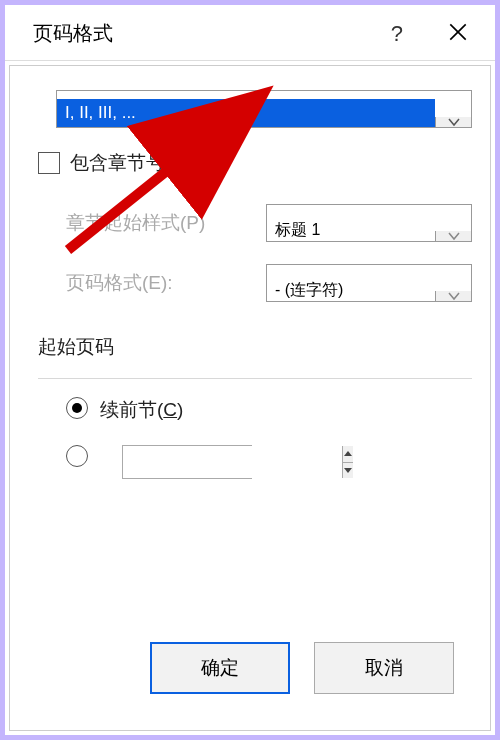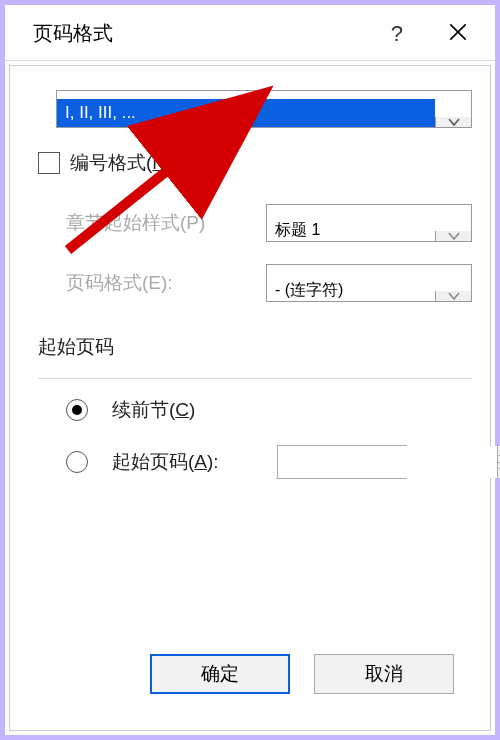--- a/index.html
+++ b/index.html
@@ -21,31 +21,31 @@
     .combo-arrow { width: 36px; background: #f0f0f0; border-left: 1px solid #999; display: flex; align-items: center; justify-content: center; }
     .combo-arrow svg { width: 14px; height: 10px; }
     .checkbox-row { display: flex; align-items: center; gap: 10px; margin-bottom: 28px; }
     .checkbox { width: 22px; height: 22px; border: 1.5px solid #555; background: #fff; }
     .indent-block { margin-left: 28px; margin-bottom: 10px; }
     .indent-row { display: flex; align-items: center; margin-bottom: 22px; gap: 10px; }
     .indent-row .label { width: 190px; }
     .indent-row .value { font-size: 19px; color: #aaa; }
     .section-header { font-size: 19px; color: #222; margin-bottom: 18px; }
     .divider { border: none; border-top: 1px solid #d8d8d8; margin: 4px 0 18px 0; }
-    .radio-row { display: flex; align-items: center; gap: 24px; margin-left: 28px; margin-bottom: 22px; }
+    .radio-row { display: flex; align-items: flex-start; gap: 12px; margin-left: 28px; margin-bottom: 22px; }
     .radio { width: 22px; height: 22px; border: 1.5px solid #555; border-radius: 50%; background: #fff; display: inline-flex; align-items: center; justify-content: center; }
     .radio-inner { width: 10px; height: 10px; background: #000; border-radius: 50%; }
     .spinner { display: flex; align-items: stretch; height: 34px; width: 130px; border: 1px solid #aaa; }
     .spinner-input { flex: 1; border: none; padding: 0 6px; font-size: 16px; background: #fff; }
     .spinner-btns { display: flex; flex-direction: column; width: 24px; border-left: 1px solid #aaa; }
     .spinner-btn { flex: 1; background: #f0f0f0; display: flex; align-items: center; justify-content: center; border: none; }
     .spinner-btn:first-child { border-bottom: 1px solid #aaa; }
     .spinner-btn svg { width: 10px; height: 7px; }
     .footer { display: flex; justify-content: flex-end; gap: 24px; padding: 14px 18px 18px 18px; }
-    .btn { width: 140px; height: 40px; font-size: 19px; background: #f2f2f2; border: 1px solid #aaa; cursor: pointer; }
+    .btn { width: 140px; height: 52px; font-size: 19px; background: #f2f2f2; border: 1px solid #aaa; cursor: pointer; }
     .btn.primary { border: 2px solid #0a60e0; background: #f2f2f2; }
     .underline { text-decoration: underline; }
     .arrow-annotation { position: absolute; left: 48px; top: 70px; pointer-events: none; z-index: 10; }
     .combo.disabled .combo-selected { color: #000000; }
   </style>
 </head>
 <body>
 
 <div class="dialog">
   <div class="titlebar">
@@ -70,21 +70,21 @@
           <svg viewBox="0 0 14 10">
               <polyline points="2,2 7,8 12,2" fill="none" stroke="#555" stroke-width="1.5"></polyline>
             </svg>
         </div>
       </div>
     </div>
 
     <div class="checkbox-row">
       <span class="checkbox"></span>
       <span class="label">
-        <span>编号格式(</span><span class="underline">N</span><span>)</span>
+        <span>包含章节号(</span><span class="underline">N</span><span>)</span>
       </span>
     </div>
 
     <div class="indent-block">
       <div class="indent-row">
         <span class="label disabled">章节起始样式(P)</span>
         <div class="combo disabled" style="flex:1">
           <div class="combo-selected">标题 1</div>
           <div class="combo-arrow">
             <svg viewBox="0 0 14 10">
@@ -112,23 +112,20 @@
       <div class="radio-row">
         <span class="radio">
             <span class="radio-inner"></span>
           </span>
         <span class="label">
           <span>续前节(</span><span class="underline">C</span><span>)</span>
         </span>
       </div>
       <div class="radio-row">
         <span class="radio"></span>
-        <span class="label">
-          <span>起始页码(</span><span class="underline">A</span><span>):</span>
-        </span>
         <div style="width:10px"></div>
         <div class="spinner">
           <input class="spinner-input" type="text" value="" style="">
           <div class="spinner-btns">
             <button class="spinner-btn">
               <svg viewBox="0 0 10 7">
                   <polygon points="5,1 9,6 1,6" fill="#444"></polygon>
                 </svg>
             </button>
             <button class="spinner-btn">

